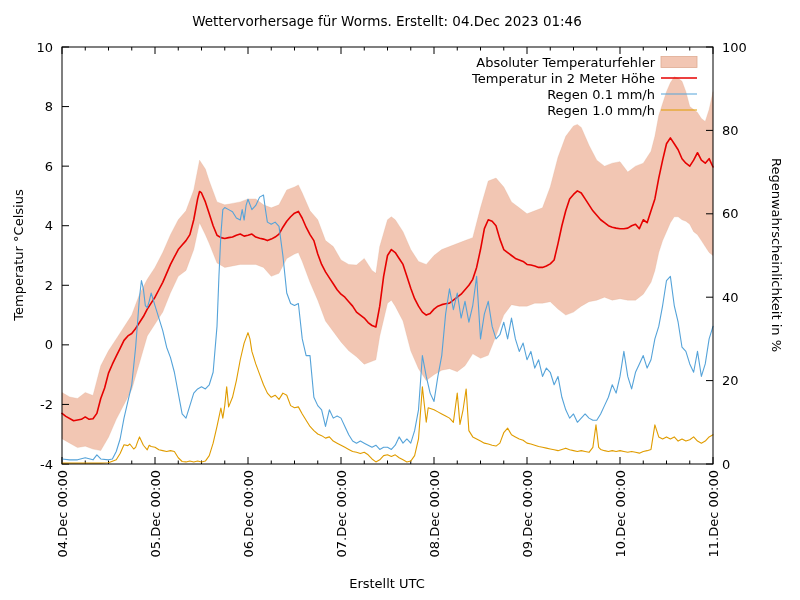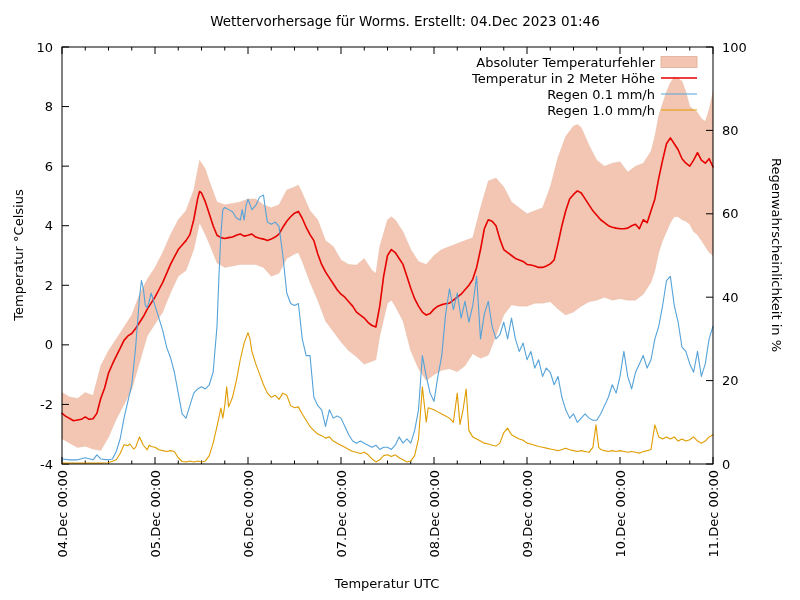--- a/index.html
+++ b/index.html
@@ -2,34 +2,34 @@
 <html><head>
 <meta charset="utf-8">
 <style>
   html,body{margin:0;padding:0;background:#ffffff;}
   #app{
     position:relative;width:800px;height:600px;background:#ffffff;
     font-family:"DejaVu Sans","Liberation Sans",sans-serif;color:#000;
     overflow:hidden;
   }
   .abs{position:absolute;}
-  #title{top:13px;left:387px;transform:translateX(-50%);font-size:13.5px;white-space:nowrap;margin-left:18px;}
+  #title{top:13px;left:387px;transform:translateX(-50%);font-size:13.5px;white-space:nowrap;}
   #ylabel-left{top:255px;left:18px;transform:translate(-50%,-50%) rotate(-90deg);font-size:13px;white-space:nowrap;}
   #ylabel-right{top:255px;left:776px;transform:translate(-50%,-50%) rotate(90deg);font-size:13px;white-space:nowrap;}
   #xlabel{top:576px;left:387px;transform:translateX(-50%);font-size:13px;white-space:nowrap;}
   svg text{font-family:"DejaVu Sans","Liberation Sans",sans-serif;fill:#000;}
 </style>
 </head>
 <body>
 
 <div id="app">
   <div id="title" class="abs">Wettervorhersage für Worms. Erstellt: 04.Dec 2023 01:46</div>
   <div id="ylabel-left" class="abs">Temperatur °Celsius</div>
   <div id="ylabel-right" class="abs">Regenwahrscheinlichkeit in %</div>
-  <div id="xlabel" class="abs">Temperatur UTC</div>
+  <div id="xlabel" class="abs">Erstellt UTC</div>
   <svg id="chart" class="abs" style="top:0;left:0" width="800" height="600" viewBox="0 0 800 600">
       <polygon points="62,392.51428571428573 69.75,396.9821428571429 77.5,398.47142857142853 85.25,392.51428571428573 93,395.49285714285713 100.75,365.70714285714286 108.5,350.8142857142857 116.25,338.9 124,326.98571428571427 131.75,315.07142857142856 139.5,294.22142857142853 147.25,279.3285714285714 155,267.4142857142857 162.75,252.52142857142857 170.5,234.65 178.25,219.7571428571429 186,210.82142857142858 193.75,189.9714285714286 199.5625,160.1857142857143 205.375,169.12142857142857 209.25,181.03571428571428 217,201.88571428571424 224.75,204.86428571428576 232.5,203.375 240.25,201.88571428571424 248,198.90714285714284 255.75,198.90714285714284 263.5,204.86428571428576 271.25,207.84285714285716 279,204.86428571428576 286.75,189.9714285714286 294.5,186.99285714285713 298.375,184.9078571428571 302.25,192.95 310,210.82142857142858 317.75,219.7571428571429 325.5,240.60714285714286 333.25,246.56428571428572 341,259.96785714285716 348.75,264.4357142857143 356.5,265.0314285714286 364.25,258.4785714285714 372,270.3928571428571 375.875,273.37142857142857 379.75,246.56428571428572 387.5,219.7571428571429 391.375,216.7785714285714 395.25,219.7571428571429 403,231.67142857142858 410.75,249.54285714285714 418.5,261.45714285714286 426.25,264.4357142857143 434,255.5 441.75,249.54285714285714 449.5,246.56428571428572 457.25,243.58571428571426 465,240.60714285714286 472.75,237.62857142857143 480.5,207.84285714285716 488.25,181.03571428571428 496,178.05714285714288 503.75,186.99285714285713 511.5,201.88571428571424 519.25,207.84285714285716 527,213.79999999999998 534.75,210.82142857142858 542.5,207.84285714285716 550.25,186.99285714285713 558,157.20714285714286 565.75,136.35714285714283 573.5,125.93214285714288 577.375,124.44285714285712 581.25,127.42142857142852 589,145.29285714285714 596.75,160.1857142857143 604.5,166.14285714285717 612.25,163.1642857142857 620,161.675 627.75,172.09999999999997 635.5,166.14285714285717 643.25,163.1642857142857 651,151.25 654.875,136.35714285714283 658.75,115.50714285714287 662.625,103.59285714285716 666.5,91.67857142857144 670.375,82.74285714285713 674.25,76.78571428571428 678.125,78.27500000000003 682,81.25357142857143 685.875,91.67857142857144 689.75,106.57142857142856 693.625,109.55000000000001 697.5,112.52857142857141 701.375,118.48571428571432 705.25,121.46428571428572 709.125,109.55000000000001 713,91.67857142857144 713,255.5 709.125,252.52142857142857 705.25,246.56428571428572 701.375,240.60714285714286 697.5,234.65 693.625,231.67142857142858 689.75,224.22499999999997 685.875,221.24642857142857 682,219.7571428571429 678.125,216.7785714285714 674.25,216.7785714285714 670.375,222.7357142857143 666.5,231.67142857142858 662.625,240.60714285714286 658.75,252.52142857142857 654.875,270.3928571428571 651,282.3071428571429 643.25,294.22142857142853 635.5,300.17857142857144 627.75,300.17857142857144 620,298.6892857142857 612.25,300.17857142857144 604.5,297.20000000000005 596.75,300.17857142857144 589,301.66785714285714 581.25,306.1357142857143 577.375,309.1142857142857 573.5,312.09285714285716 565.75,315.07142857142856 558,309.1142857142857 550.25,301.66785714285714 542.5,303.15714285714284 534.75,303.15714285714284 527,306.1357142857143 519.25,306.1357142857143 511.5,304.6464285714286 503.75,315.07142857142856 496,335.9214285714286 488.25,355.28214285714284 480.5,358.2607142857143 472.75,353.79285714285714 465,365.70714285714286 457.25,371.6642857142857 449.5,368.6857142857143 441.75,370.175 434,374.6428571428571 426.25,380.6 418.5,368.6857142857143 410.75,350.8142857142857 403,321.02857142857147 395.25,306.1357142857143 391.375,300.17857142857144 387.5,303.15714285714284 379.75,335.9214285714286 375.875,359.75 372,361.2392857142857 364.25,364.21785714285716 356.5,356.7714285714286 348.75,350.8142857142857 341,341.87857142857143 333.25,331.4535714285714 325.5,321.02857142857147 317.75,300.17857142857144 310,282.3071428571429 302.25,261.45714285714286 298.375,252.52142857142857 294.5,254.0107142857143 286.75,258.4785714285714 279,273.37142857142857 271.25,276.35 263.5,267.4142857142857 255.75,264.4357142857143 248,264.4357142857143 240.25,264.4357142857143 232.5,265.92499999999995 224.75,267.4142857142857 217,262.94642857142856 209.25,243.58571428571426 205.375,234.65 199.5625,222.7357142857143 193.75,249.54285714285714 186,270.3928571428571 178.25,276.35 170.5,292.7321428571429 162.75,312.09285714285716 155,324.00714285714287 147.25,335.9214285714286 139.5,362.7285714285714 131.75,389.5357142857143 124,404.42857142857144 116.25,419.32142857142856 108.5,437.1928571428571 100.75,450.5964285714286 93,449.10714285714283 85.25,446.12857142857143 77.5,447.61785714285713 69.75,443.15 62,438.6821428571429" fill="#f2c6b3" stroke="#dfab92" stroke-width="0.6" stroke-opacity="0.45"></polygon>
       <line x1="62" y1="464" x2="62" y2="457" stroke="#000000" stroke-width="1"></line>
       <line x1="62" y1="47" x2="62" y2="54" stroke="#000000" stroke-width="1"></line>
       <line x1="85.25" y1="464" x2="85.25" y2="460.5" stroke="#000000" stroke-width="1"></line>
       <line x1="85.25" y1="47" x2="85.25" y2="50.5" stroke="#000000" stroke-width="1"></line>
       <line x1="108.5" y1="464" x2="108.5" y2="460.5" stroke="#000000" stroke-width="1"></line>
       <line x1="108.5" y1="47" x2="108.5" y2="50.5" stroke="#000000" stroke-width="1"></line>
       <line x1="131.75" y1="464" x2="131.75" y2="460.5" stroke="#000000" stroke-width="1"></line>
       <line x1="131.75" y1="47" x2="131.75" y2="50.5" stroke="#000000" stroke-width="1"></line>

